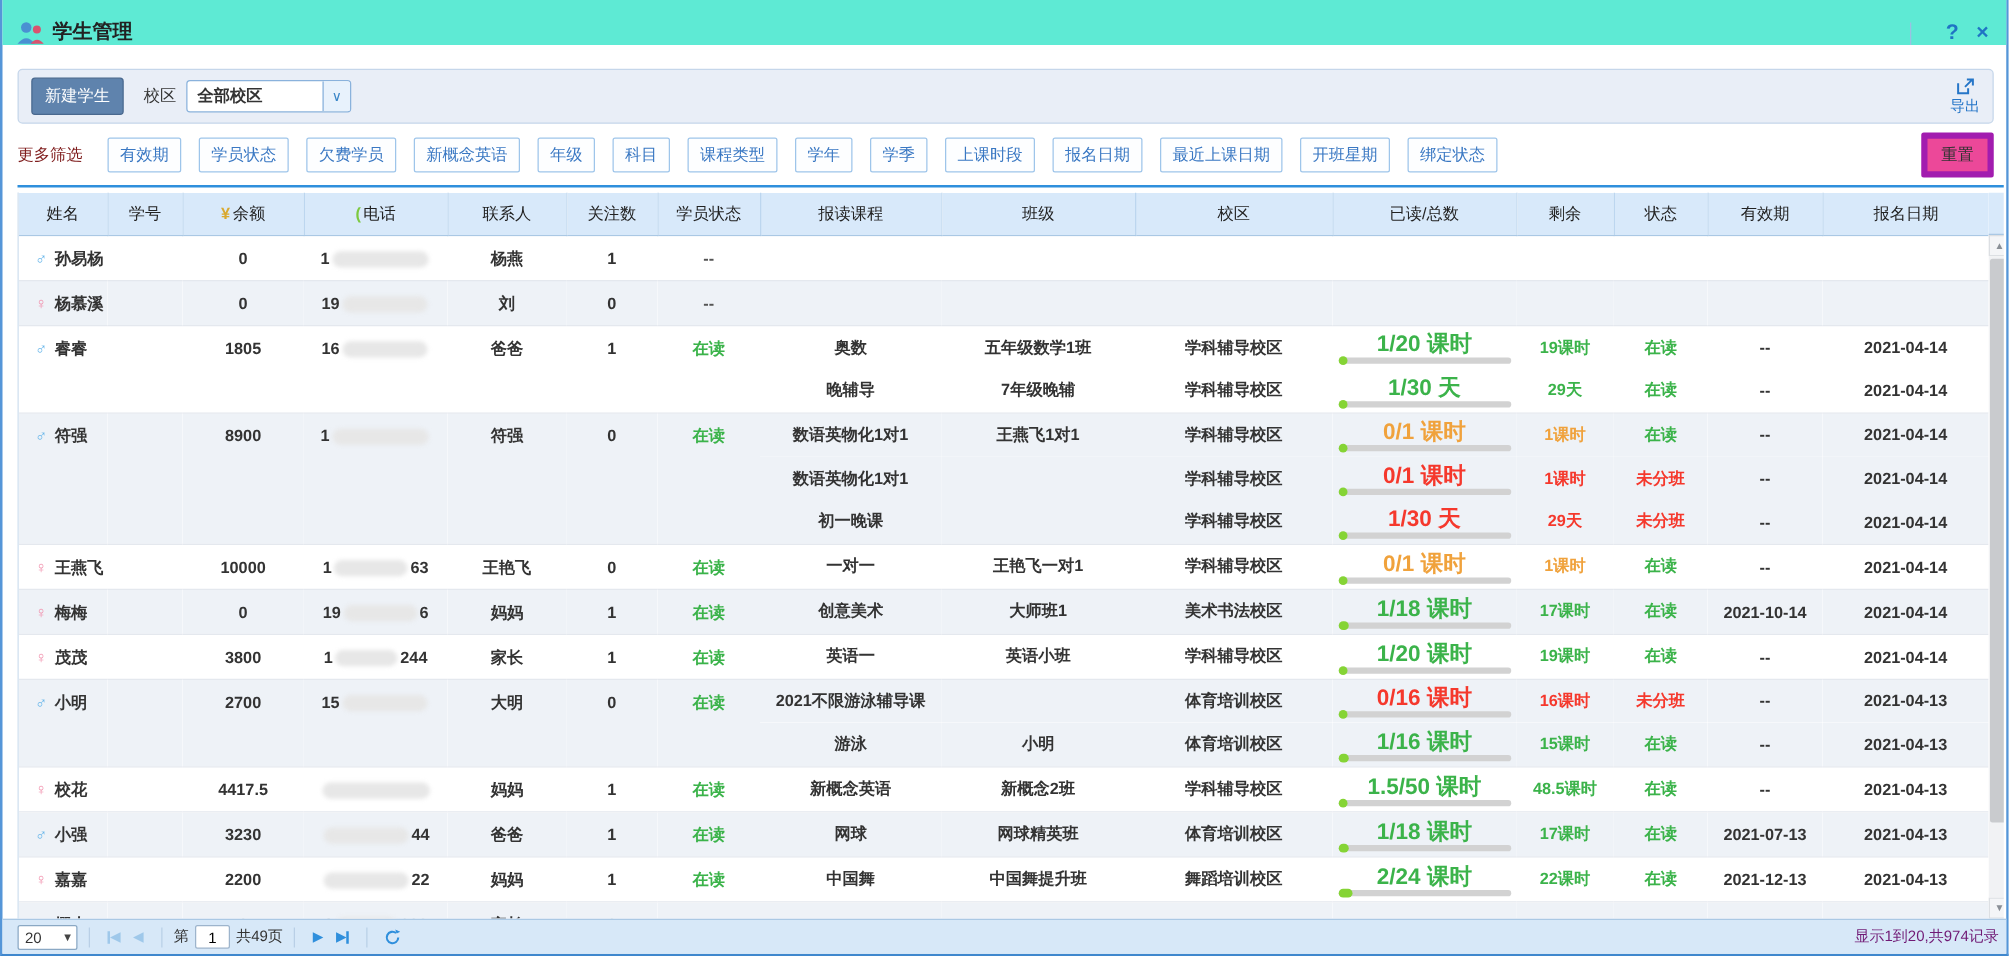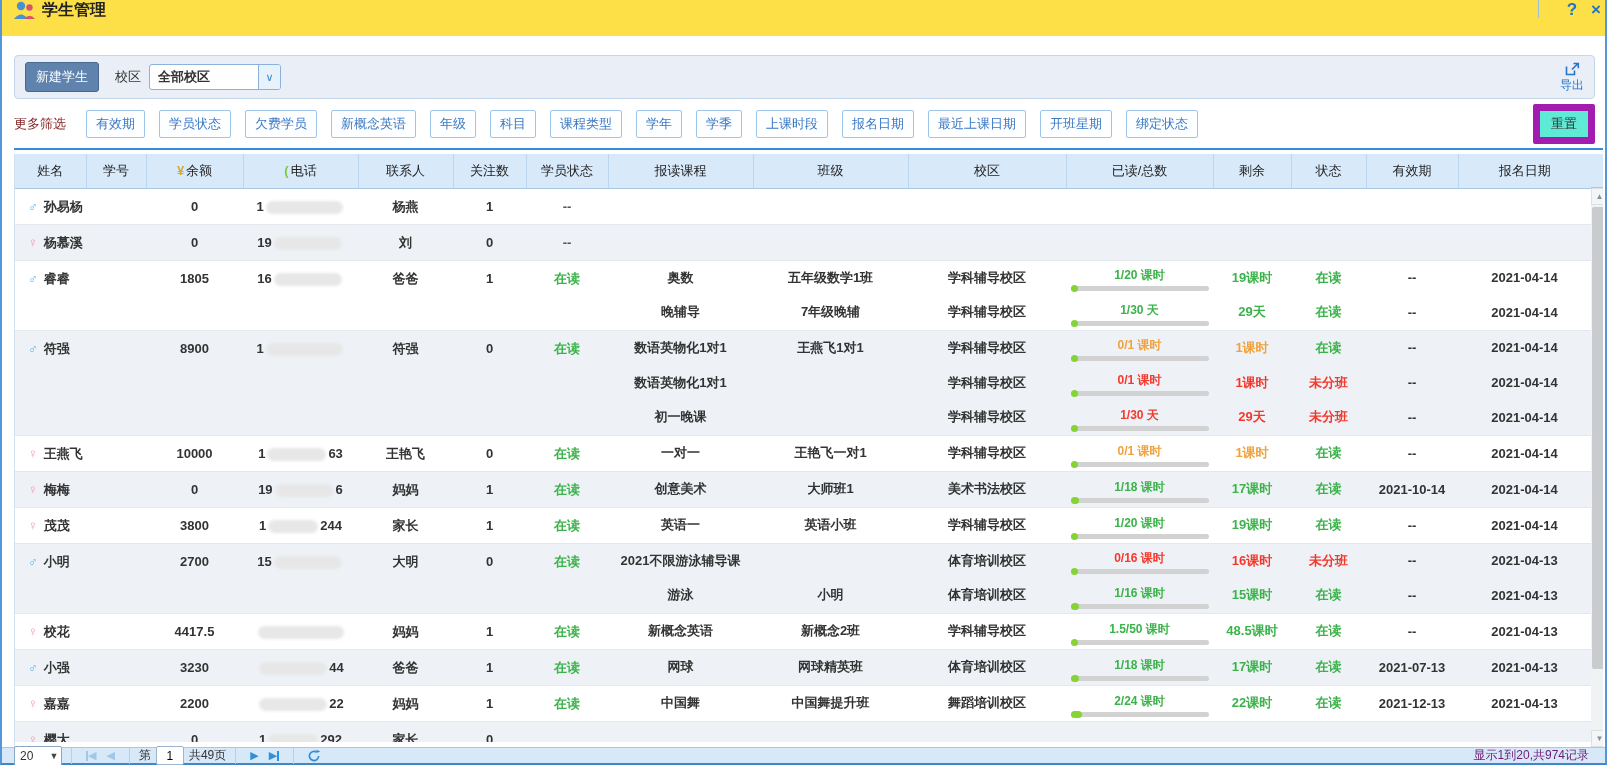--- a/index.html
+++ b/index.html
@@ -8,22 +8,22 @@
     font-family: "Liberation Sans", "DejaVu Sans", sans-serif;
     font-size: 13px; color: #333; background: #fff; overflow: hidden;
   }
   .window {
     width: 1607px; height: 765px;
     border-left: 2px solid #5596d8; border-right: 2px solid #5596d8; border-bottom: 2px solid #3f87cd;
     display: flex; flex-direction: column; background: #fff;
   }
   
   .titlebar {
-    height: 36px; background: #fde047; display: flex; align-items: flex-start;
-    padding: 0 4px 0 10px; flex: none;
+    height: 36px; background: #5eead4; display: flex; align-items: flex-end;
+    padding: 0 14px 0 10px; flex: none;
   }
   .titlebar .app-icon { margin-right: 6px; display: inline-flex; }
   .titlebar .title { font-size: 16px; font-weight: bold; color: #222; }
   .titlebar .spacer { flex: 1; }
   .titlebar .vsep { width: 1px; height: 18px; background: #9cc0e2; margin: 0 14px; }
   .tb-btn { color: #1f74c4; font-weight: bold; font-size: 17px; cursor: pointer; margin-left: 14px; }
   
   .content { flex: 1; padding: 8px 2px 0 12px; display: flex; flex-direction: column; overflow: hidden; }
   
   .toolbar {
@@ -63,21 +63,21 @@
   
   .filterbar { height: 38px; flex: none; display: flex; align-items: center; margin: 6px 8px 0 0; }
   .more-label { color: #7f1d1d; margin-right: 20px; }
   .fbtns { display: flex; align-items: center; gap: 14px; flex-wrap: nowrap; }
   .fbtn {
     border: 1px solid #9ec5ea; color: #3a78c3; background: #fdfeff; padding: 4px 9px;
     border-radius: 2px; font-size: 13px; cursor: pointer; white-space: nowrap;
   }
   .filterbar .spacer { flex: 1; }
   .btn-reset {
-    border: 7px solid #a21caf; background: #5eead4; color: #333; padding: 4px 11px;
+    border: 5px solid #a21caf; background: #ec4899; color: #333; padding: 4px 11px;
     border-radius: 2px; font-size: 13px; cursor: pointer;
   }
   .blue-line { height: 2px; background: #2f8fdc; margin: 5px 0 4px 0; flex: none; }
   
   .grid { flex: 1; display: flex; overflow: hidden; border-left: 1px solid #cfe0f0; }
   .grid-main { width: 1576px; flex: none; display: flex; flex-direction: column; overflow: hidden; }
   table { border-collapse: collapse; table-layout: fixed; width: 1576px; }
   .thead-row th {
     height: 34px; background: #d8e9fa; font-weight: normal; font-size: 13px; color: #222;
     border-right: 1px solid #bcd6ef; border-bottom: 1px solid #aac8e4; text-align: center;
@@ -100,36 +100,36 @@
   .blur-chip {
     display: inline-block; height: 13px; border-radius: 7px; background: #e7e7e7;
     filter: blur(1.6px); vertical-align: middle; margin: 0 2px;
   }
   .t-green { color: #3bb34a; }
   .t-orange { color: #f0a23c; }
   .t-red { color: #f5382c; }
   .t-plain { color: #555; }
   .group-line td { border-top: 1px solid #e4e8ee; }
   .prog-wrap { padding-top: 3px; }
-  .prog-text { line-height: 17px; font-size: 12px; }
+  .prog-text { line-height: 17px; font-size: 18px; }
   .pbar { width: 138px; height: 5px; background: #d2d2d2; border-radius: 3px; margin: 2px auto 0 auto; position: relative; }
   .pfill { height: 7px; min-width: 7px; background: #85d435; border-radius: 4px; position: relative; top: -1px; }
   
   .vscroll { width: 17px; flex: none; display: flex; flex-direction: column; }
   .vscroll .sb-headfill { height: 34px; background: #d8e9fa; border-bottom: 1px solid #aac8e4; }
   .sb-btn {
     height: 17px; background: #f4f5f7; border: 1px solid #dcdfe3; color: #8a8f96;
     font-size: 8px; display: flex; align-items: center; justify-content: center; cursor: pointer;
   }
   .sb-track { flex: 1; background: #f1f2f4; position: relative; }
   .sb-thumb { position: absolute; left: 1px; right: 1px; top: 2px; height: 88%; background: #c9cbce; border-radius: 2px; cursor: pointer; }
   
   .pager {
-    height: 16px; flex: none; background: #d7e8f8; border-top: 1px solid #aac8e4;
-    display: flex; align-items: center; padding: 0 16px 0 12px; font-size: 12px; color: #333; justify-content: center;
+    height: 28px; flex: none; background: #d7e8f8; border-top: 1px solid #aac8e4;
+    display: flex; align-items: center; padding: 0 6px 0 12px; font-size: 12px; color: #333; justify-content: center;
   }
   .psel {
     width: 48px; height: 20px; background: #fff; border: 1px solid #8aa8c4; border-radius: 2px;
     display: inline-flex; align-items: center; cursor: pointer;
   }
   .psel .sel-text { flex: 1; padding: 0 5px; font-size: 12px; }
   .psel .psel-arrow { width: 14px; color: #444; font-size: 9px; text-align: center; }
   .pager .vsep { width: 1px; height: 16px; background: #b9cfe6; margin: 0 9px; }
   .pg-arrow { font-size: 11px; margin: 0 5px; cursor: pointer; display: inline-flex; align-items: center; }
   .pg-arrow .bar { display: inline-block; width: 2px; height: 10px; }

